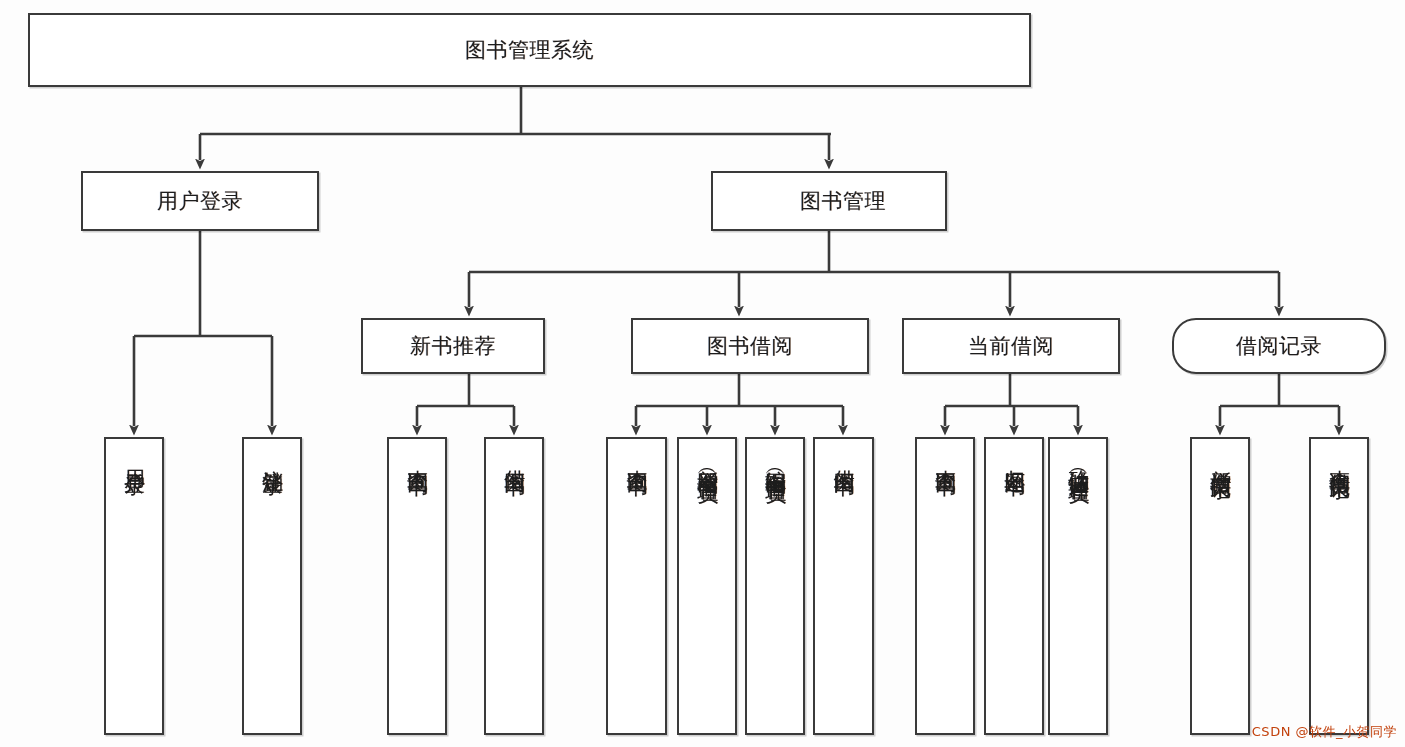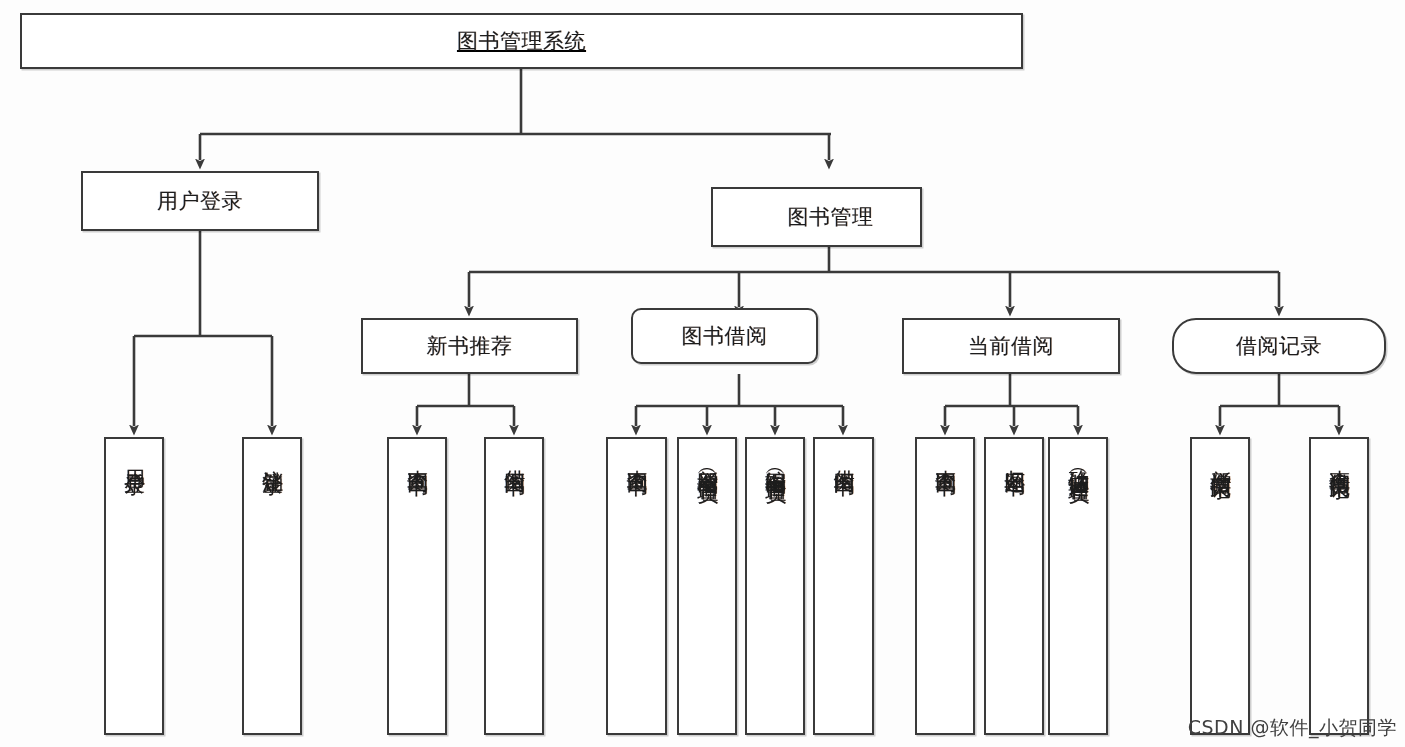--- a/index.html
+++ b/index.html
@@ -38,22 +38,22 @@
     text-orientation:upright;
     white-space:normal;
     font-size:21px;
     line-height:1.32;
     letter-spacing:2px;
   }
 
   #watermark{
     position:absolute;
     right:8px;bottom:6px;
-    color:#404040;
-    font-size:19px;
+    color:#c2410c;
+    font-size:13px;
     letter-spacing:.5px;
     user-select:none;
   }
 </style>
 </head>
 <body>
 
 <div id="canvas">
 
   <svg class="edges" viewBox="0 0 1405 747">
@@ -99,35 +99,35 @@
       <path d="M1014,406 L1014,426" marker-end="url(#arrow)"></path>
       <path d="M1078,406 L1078,426" marker-end="url(#arrow)"></path>
 
       <path d="M1279,374 L1279,406"></path>
       <path d="M1220,406 L1339,406"></path>
       <path d="M1220,406 L1220,426" marker-end="url(#arrow)"></path>
       <path d="M1339,406 L1339,426" marker-end="url(#arrow)"></path>
     </g>
   </svg>
 
-  <div class="node" style="left:20px;top:13px;width:1003px;height:56px;text-decoration:underline;">
+  <div class="node" style="left:28px;top:13px;width:1003px;height:74px;">
     <span class="lbl">图书管理系统</span>
   </div>
 
   <div class="node" style="left:81px;top:171px;width:238px;height:60px;">
     <span class="lbl">用户登录</span>
   </div>
-  <div class="node" style="left:711px;top:187px;width:211px;height:60px;padding-left:28px;">
+  <div class="node" style="left:711px;top:171px;width:236px;height:60px;padding-left:28px;">
     <span class="lbl">图书管理</span>
   </div>
 
-  <div class="node" style="left:361px;top:318px;width:217px;height:56px;">
+  <div class="node" style="left:361px;top:318px;width:184px;height:56px;">
     <span class="lbl">新书推荐</span>
   </div>
-  <div class="node" style="left:631px;top:308px;width:187px;height:56px;border-radius:10px;">
+  <div class="node" style="left:631px;top:318px;width:238px;height:56px;">
     <span class="lbl">图书借阅</span>
   </div>
   <div class="node" style="left:902px;top:318px;width:218px;height:56px;text-align:right;">
     <span class="lbl">当前借阅</span>
   </div>
   <div class="node" style="left:1172px;top:318px;width:214px;height:56px;border-radius:24px;">
     <span class="lbl">借阅记录</span>
   </div>
 
   <div class="node vert" style="left:104px;top:437px;width:60px;height:298px;">

